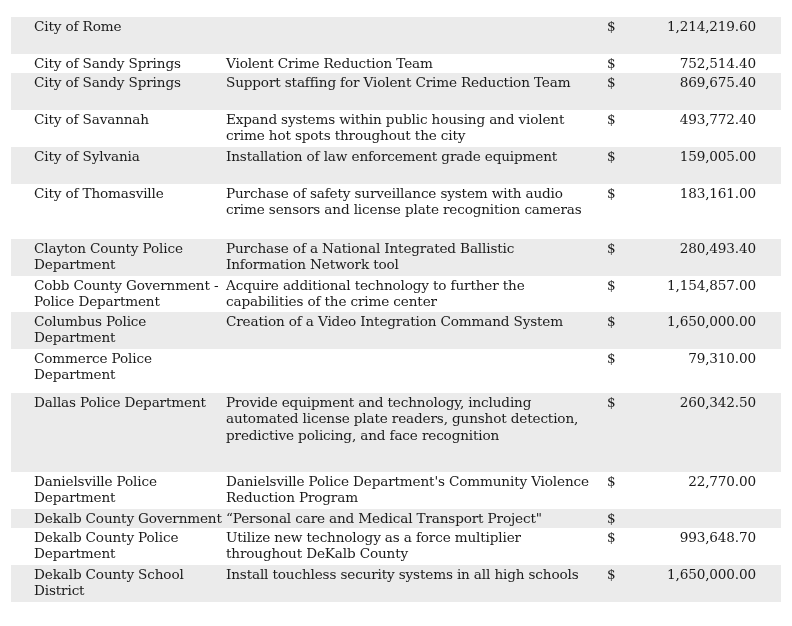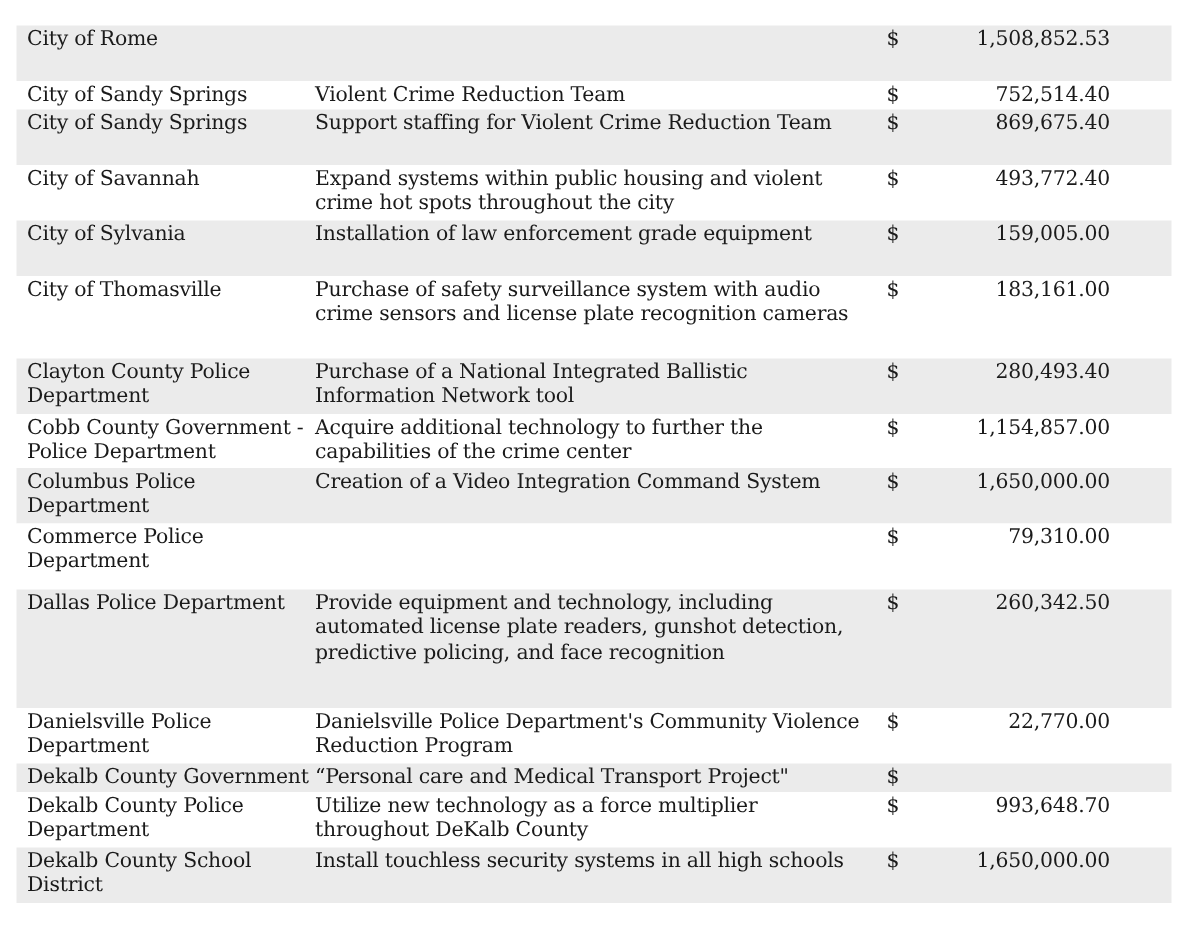--- a/index.html
+++ b/index.html
@@ -2,34 +2,34 @@
 <html><head>
   <meta charset="utf-8">
   <style>
     html, body { margin: 0; padding: 0; background: #ffffff; }
     body { width: 792px; height: 626px; position: relative; overflow: hidden;
       font-family: "DejaVu Serif", "Liberation Serif", serif; color: #1a1a1a; }
     .table { position: absolute; left: 11px; top: 17px; width: 770px; }
     .row { position: relative; width: 770px; box-sizing: border-box; }
     .row.gray { background: #ebebeb; }
     .row.white { background: #ffffff; }
-    .cell { position: absolute; top: 1px; font-size: 13.6px; line-height: 16.3px; letter-spacing: -0.15px; }
+    .cell { position: absolute; top: 1px; font-size: 13.6px; line-height: 16.3px; letter-spacing: -0.15px; margin-left: 16px; }
     .c-name { left: 7px; width: 188px; }
     .c-desc { left: 199px; width: 370px; }
     .c-cur { left: 580px; }
     .c-amt { left: 600px; width: 129px; text-align: right; }
   </style>
 </head>
 <body>
 
 <div class="table" id="tbl">
   <div class="row gray" style="height: 37px;">
     <div class="cell c-name">City of Rome</div>
     <div class="cell c-cur">$</div>
-    <div class="cell c-amt">1,508,852.53</div>
+    <div class="cell c-amt">1,214,219.60</div>
   </div>
   <div class="row white" style="height: 19px;">
     <div class="cell c-name">City of Sandy Springs</div>
     <div class="cell c-desc">Violent Crime Reduction Team</div>
     <div class="cell c-cur">$</div>
     <div class="cell c-amt">752,514.40</div>
   </div>
   <div class="row gray" style="height: 37px;">
     <div class="cell c-name">City of Sandy Springs</div>
     <div class="cell c-desc">Support staffing for Violent Crime Reduction Team</div>

